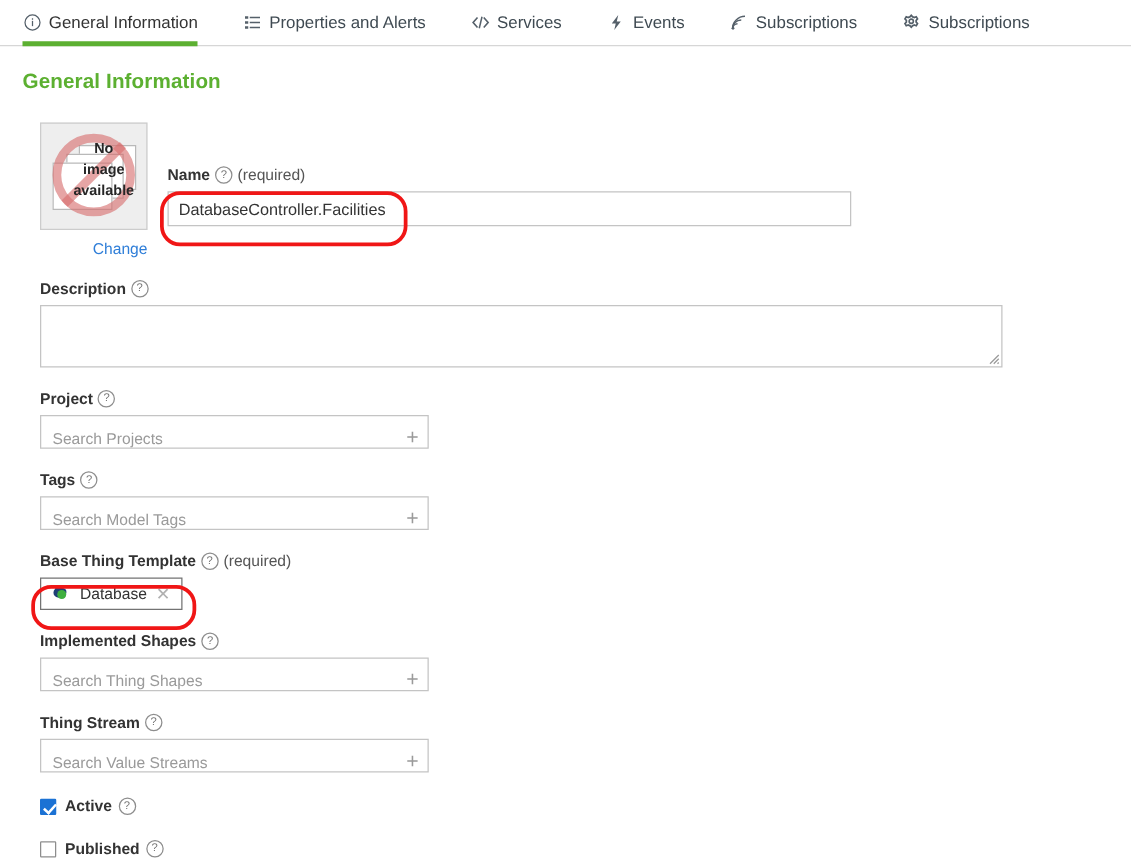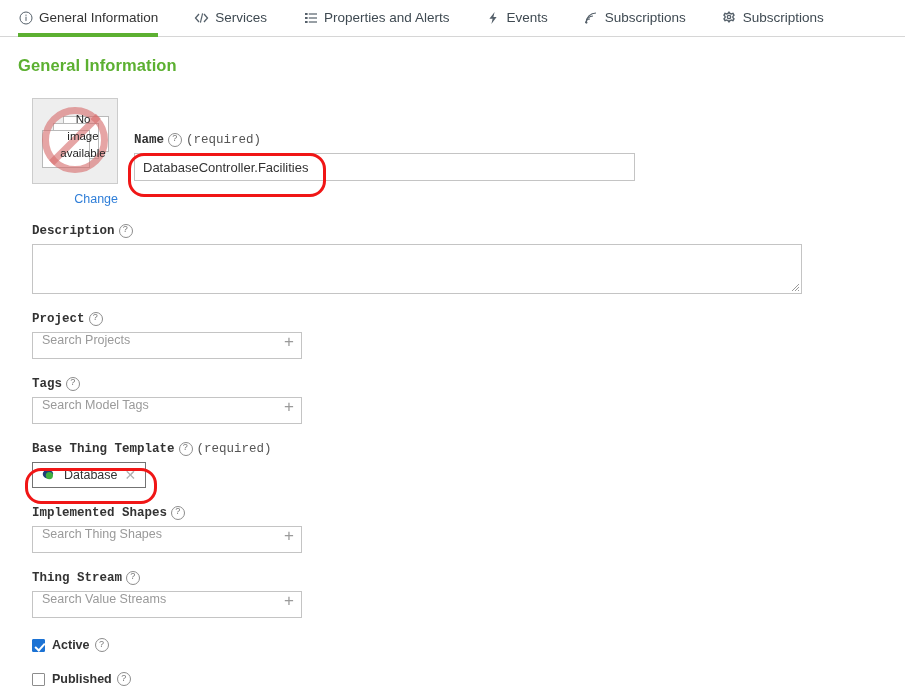--- a/index.html
+++ b/index.html
@@ -103,21 +103,21 @@
     border: 1px solid #b9b9b9;
   }
   .ph-a { width: 44px; height: 34px; left: 30px; top: 17px; }
   .ph-b { width: 44px; height: 34px; left: 20px; top: 24px; }
   .ph-c { width: 46px; height: 36px; left: 9px; top: 31px; }
   .ph-words {
     position: absolute;
     left: 16px; right: 0; top: 12px;
     text-align: center;
     font-size: 11.5px;
-    font-weight: normal;
+    font-weight: bold;
     color: #262626;
     line-height: 17px;
     z-index: 4;
   }
   .no-sign {
     position: absolute;
     width: 66px;
     height: 66px;
     left: 9px;
     top: 8px;
@@ -153,21 +153,20 @@
 
   .fld-label {
     font-size: 12.5px;
     font-weight: bold;
     color: #333333;
     margin-bottom: 6px;
     display: flex;
     align-items: flex-start;
     gap: 4px;
     white-space: nowrap;
-    font-family: Liberation Mono, monospace;
   }
   .fld-label .req {
     font-weight: normal;
     color: #555555;
   }
   .qm {
     display: inline-block;
     width: 12px;
     height: 12px;
     border: 1px solid #8d8d8d;
@@ -187,21 +186,21 @@
     box-sizing: border-box;
     font-family: "Liberation Sans", sans-serif;
     font-size: 13px;
     color: #333333;
     outline: none;
   }
   input.txt {
     height: 28px;
     padding: 0 8px;
   }
-  #name-input { width: 501px; }
+  #name-input { width: 547px; }
 
   .blk { margin-top: 18px; }
 
   textarea.ta {
     width: 770px;
     height: 50px;
     padding: 5px 7px;
     resize: none;
     display: block;
   }
@@ -209,24 +208,24 @@
   .ta-grip {
     position: absolute;
     right: 2px;
     bottom: 2px;
     width: 12px;
     height: 12px;
     pointer-events: none;
   }
 
   .searchbox {
-    width: 270px;
+    width: 311px;
     height: 27px;
     display: flex;
-    align-items: flex-start;
+    align-items: flex-end;
     justify-content: space-between;
     padding: 0 7px 0 9px;
     color: #9a9a9a;
   }
   .searchbox .sb-ph { font-size: 12.5px; color: #9a9a9a; }
   .plus {
     color: #9a9a9a;
     font-size: 17px;
     line-height: 1;
     font-weight: 300;
@@ -316,41 +315,41 @@
           <circle cx="7" cy="7" r="6" fill="none" stroke="currentColor" stroke-width="1"></circle>
           <rect x="6.5" y="5.7" width="1" height="4.2" fill="currentColor"></rect>
           <rect x="6.5" y="3.6" width="1" height="1.2" fill="currentColor"></rect>
         </svg>
     </span>
     <span class="tlabel">General Information</span>
   </div>
 
   <div class="tab">
     <span class="tico">
-      <svg width="15" height="14" viewBox="0 0 15 14">
-          <path d="M5 3 L1.5 7 L5 11" fill="none" stroke="currentColor" stroke-width="1.3"></path>
-          <path d="M10 3 L13.5 7 L10 11" fill="none" stroke="currentColor" stroke-width="1.3"></path>
-          <path d="M8.6 2.4 L6.4 11.6" fill="none" stroke="currentColor" stroke-width="1.2"></path>
-        </svg>
-    </span>
-    <span class="tlabel">Services</span>
-  </div>
-
-  <div class="tab">
-    <span class="tico">
       <svg width="14" height="14" viewBox="0 0 14 14">
         <rect x="1" y="2" width="2.6" height="2" fill="currentColor"></rect>
           <rect x="4.8" y="2.4" width="8.2" height="1.2" fill="currentColor"></rect>
         <rect x="1" y="6" width="2.6" height="2" fill="currentColor"></rect>
           <rect x="4.8" y="6.4" width="8.2" height="1.2" fill="currentColor"></rect>
         <rect x="1" y="10" width="2.6" height="2" fill="currentColor"></rect>
           <rect x="4.8" y="10.4" width="8.2" height="1.2" fill="currentColor"></rect>
       </svg>
     </span>
     <span class="tlabel">Properties and Alerts</span>
+  </div>
+
+  <div class="tab">
+    <span class="tico">
+      <svg width="15" height="14" viewBox="0 0 15 14">
+          <path d="M5 3 L1.5 7 L5 11" fill="none" stroke="currentColor" stroke-width="1.3"></path>
+          <path d="M10 3 L13.5 7 L10 11" fill="none" stroke="currentColor" stroke-width="1.3"></path>
+          <path d="M8.6 2.4 L6.4 11.6" fill="none" stroke="currentColor" stroke-width="1.2"></path>
+        </svg>
+    </span>
+    <span class="tlabel">Services</span>
   </div>
 
   <div class="tab">
     <span class="tico">
       <svg width="12" height="14" viewBox="0 0 12 14">
           <path d="M7.6 1 L2.4 7.8 L5.6 7.8 L4.4 13 L9.6 6.1 L6.4 6.1 Z" fill="currentColor"></path>
         </svg>
     </span>
     <span class="tlabel">Events</span>
   </div>

